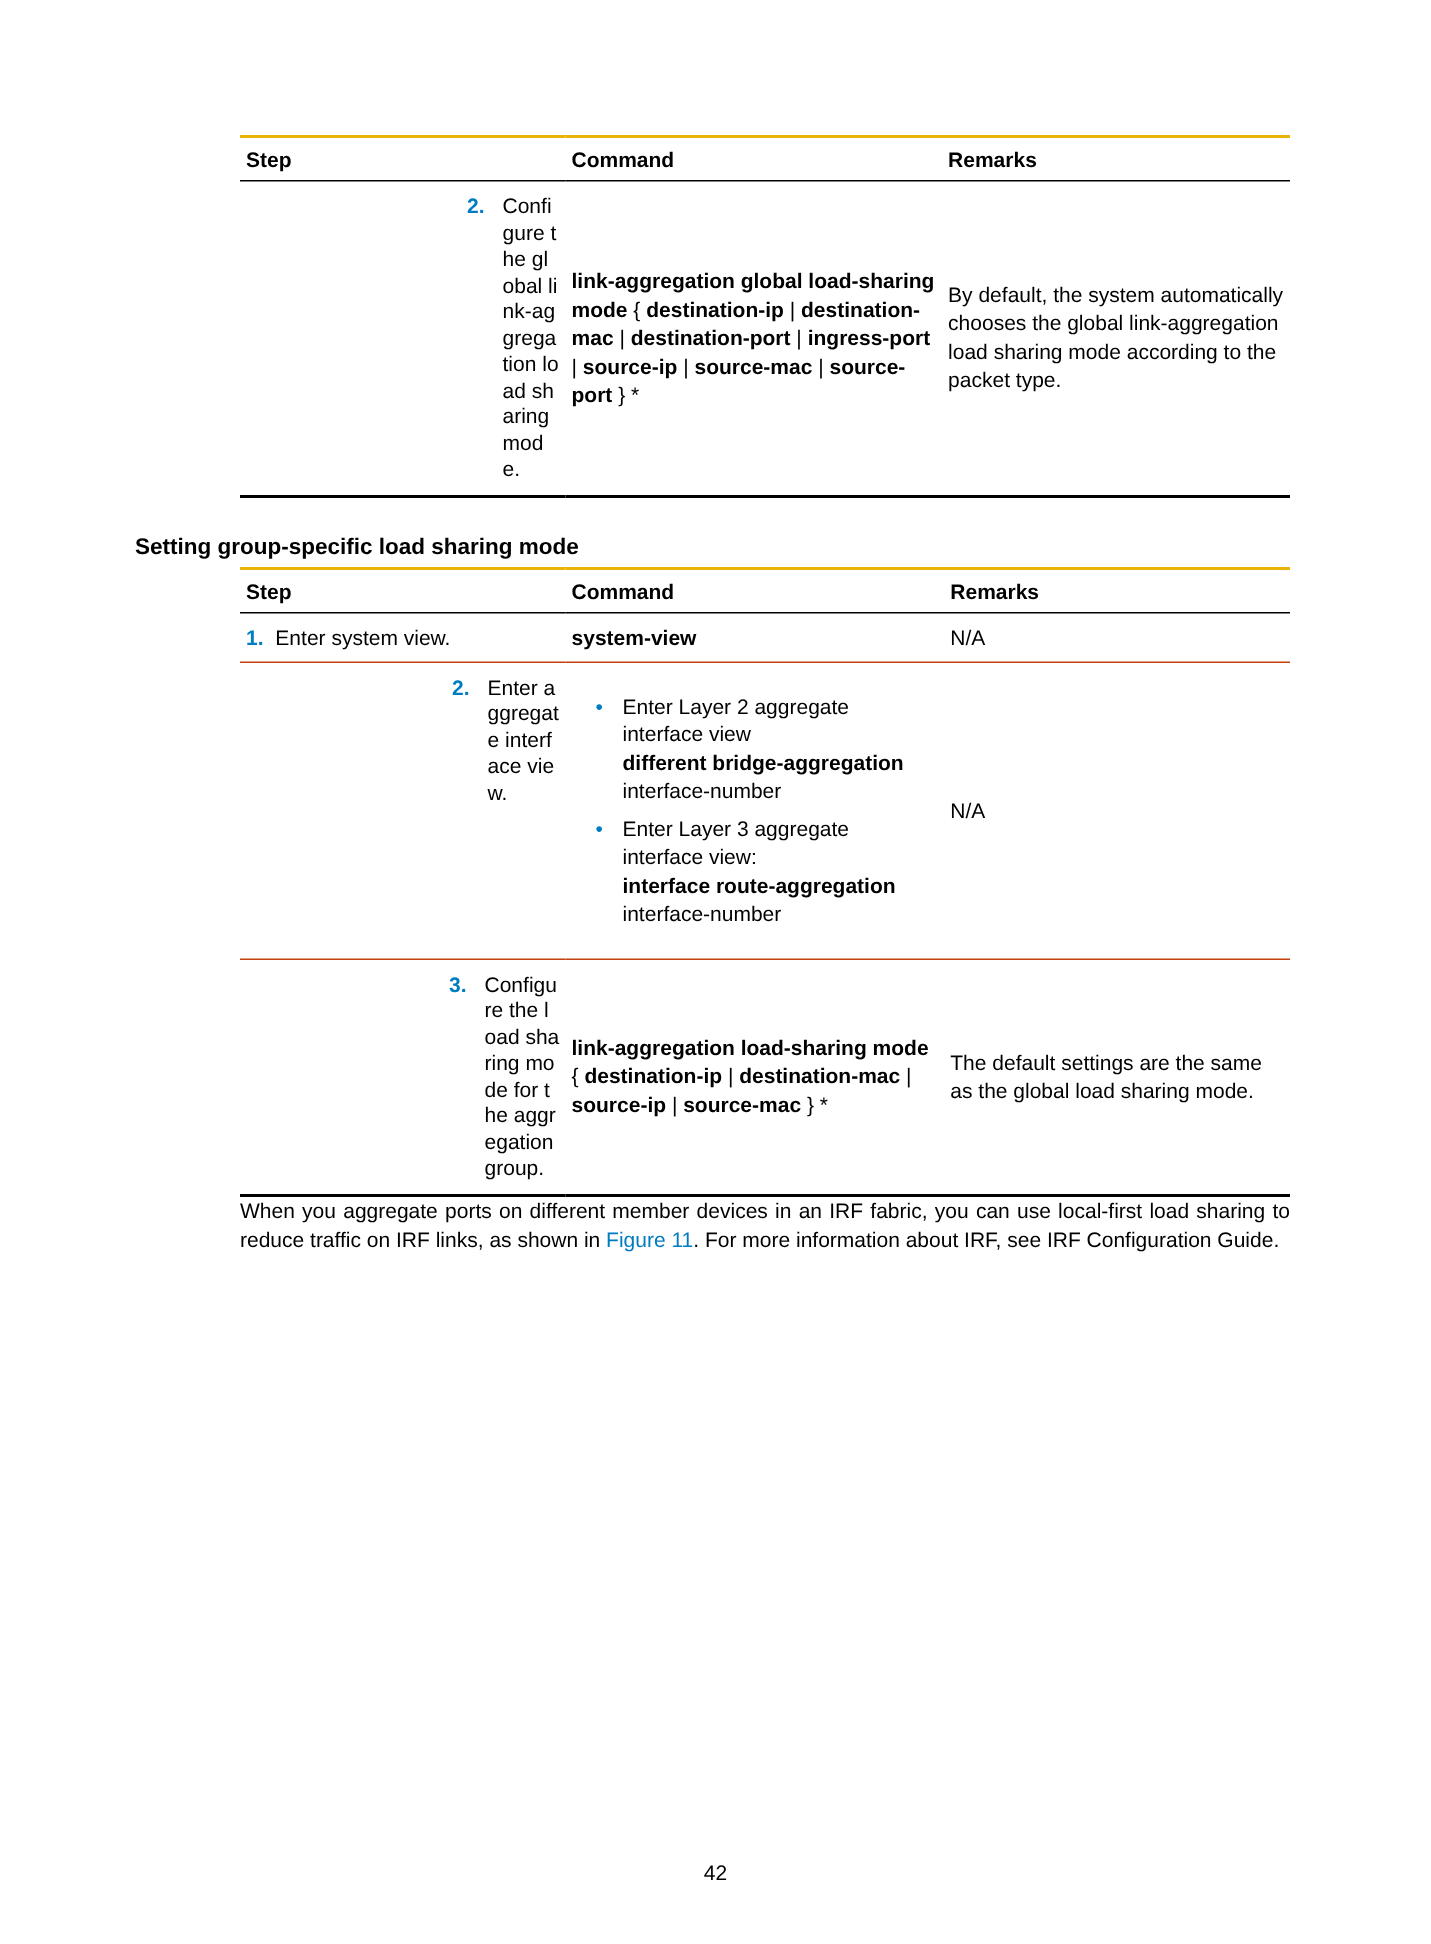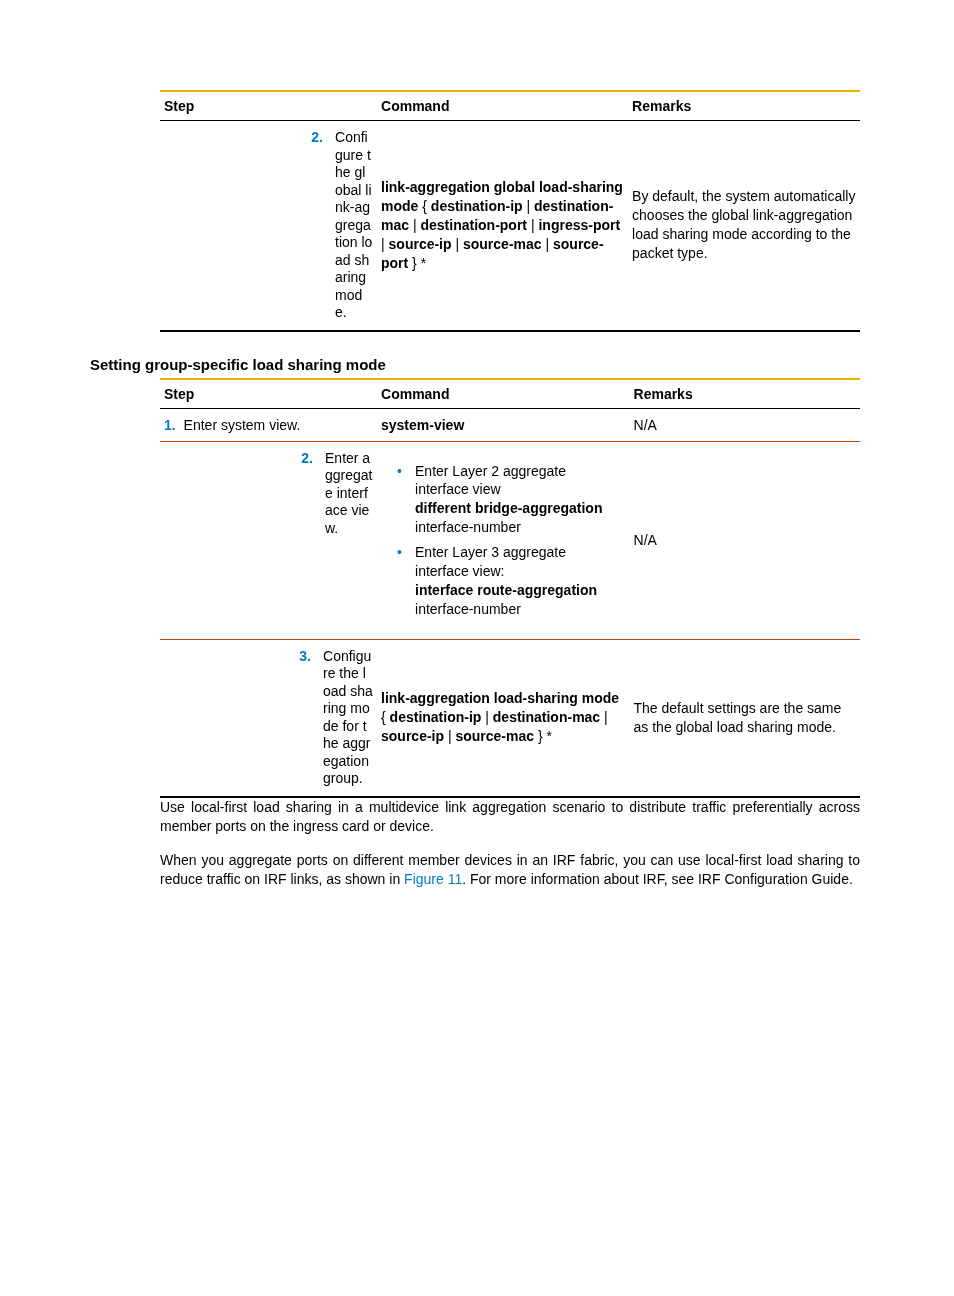--- a/index.html
+++ b/index.html
@@ -170,19 +170,19 @@
         </td>
         <td class="cmdblock" style="vertical-align:middle;">
           <span class="bold">link-aggregation load-sharing mode</span><span> { </span><span class="bold">destination-ip</span><span> | </span><span class="bold">destination-mac</span><span> | </span><span class="bold">source-ip</span><span> | </span><span class="bold">source-mac</span><span> } *</span>
         </td>
         <td class="remarks" style="vertical-align:middle;">The default settings are the same as the global load sharing mode.</td>
       </tr>
     </tbody>
   </table>
 
 
-  <p class="para">Use local-first load sharing in a multidevice link aggregation scenario to distribute traffic preferentially across member ports on the ingress card or device.</p>
 
   <p class="para">
     <span>When you aggregate ports on different member devices in an IRF fabric, you can use local-first load sharing to reduce traffic on IRF links, as shown in </span><span class="linktext">Figure 11</span><span>. For more information about IRF, see </span><span class="italic">IRF Configuration Guide</span><span>.</span>
   </p>
 
+  <div class="pagenum">42</div>
 </div>
 
 </body></html>

